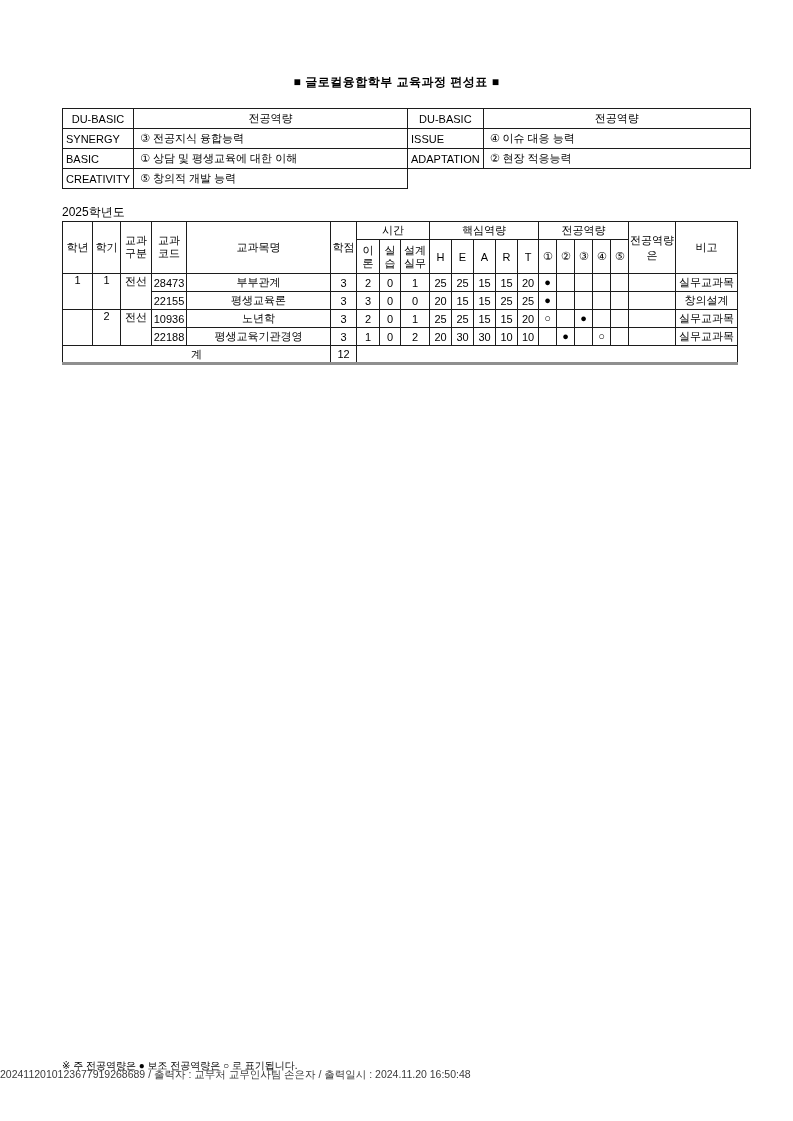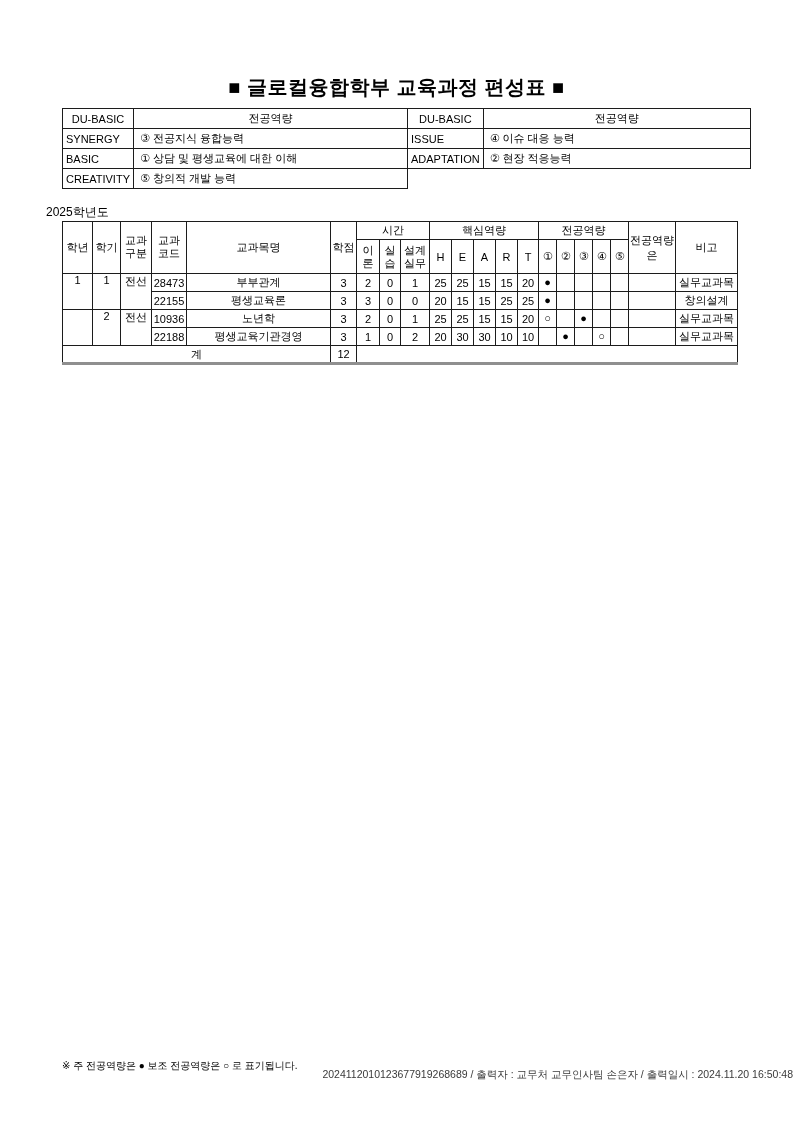--- a/index.html
+++ b/index.html
@@ -4,51 +4,51 @@
 <style>
   * { margin:0; padding:0; box-sizing:border-box; }
   html,body { background:#ffffff; }
   .page {
     position:relative; width:793px; height:1121px; background:#fff;
     font-family:"Liberation Sans","DejaVu Sans",sans-serif; color:#000;
     overflow:hidden;
   }
   .title {
     position:absolute; top:74px; left:0; width:100%;
-    text-align:center; font-size:20px; font-weight:bold; letter-spacing:.5px;
+    text-align:center; font-size:12px; font-weight:bold; letter-spacing:.5px;
   }
   table { border-collapse:collapse; table-layout:fixed; }
   
   .top-tables { position:absolute; left:62px; top:108px; display:flex; align-items:flex-start; }
   .comp-table th, .comp-table td {
     border:1px solid #1c1c1c; height:20px; font-size:11px; font-weight:normal;
     padding:0 3px; overflow:hidden; white-space:nowrap;
   }
   .comp-table .val { text-align:left; padding-left:6px; }
   .comp-table.right { margin-left:-1px; }
-  .year-label { position:absolute; left:46px; top:204px; font-size:12px; }
+  .year-label { position:absolute; left:62px; top:204px; font-size:12px; }
   
   .main-table { position:absolute; left:62px; top:221px; width:675px; }
   .main-table th, .main-table td {
     border:1px solid #1c1c1c; font-size:11px; font-weight:normal;
     text-align:center; padding:0 1px; overflow:hidden;
   }
   .main-table thead .group-row th { height:18px;font-family:Liberation Mono, monospace; }
   .main-table thead .sub-row th { height:34px; }
   .pre { white-space:pre-line; line-height:1.15; }
   .main-table tbody td { height:18px; white-space:nowrap; }
   .left { text-align:left; padding-left:4px; }
   .vtop { vertical-align:top; padding-top:2px; }
   .circ-head { font-size:10px; }
   .dot { font-size:12px; line-height:1; }
   .total-row td { height:25px; border-bottom:3px solid #8f8f8f; }
   .footnote { position:absolute; left:62px; top:1059px; font-size:10px; }
   .footer {
     position:absolute; left:0; top:1068px; width:100%;
-    text-align:right; font-size:10.5px; color:#3a3a3a;
+    text-align:left; font-size:10.5px; color:#3a3a3a;
   }
 </style>
 </head>
 <body>
 
 <div class="page">
 
   <div class="title">■ 글로컬융합학부 교육과정 편성표 ■</div>
 
   <div class="top-tables">

